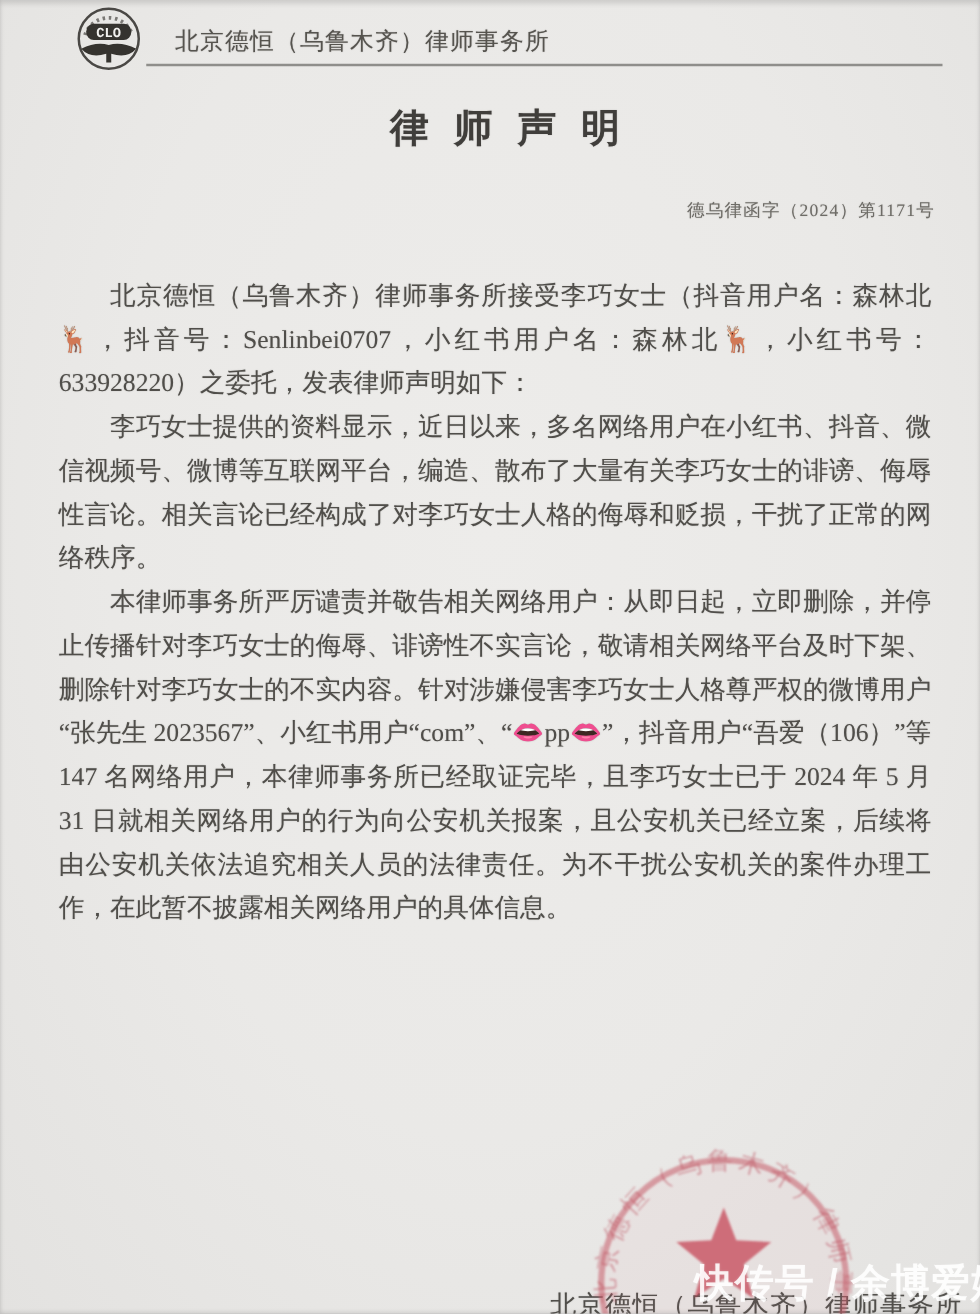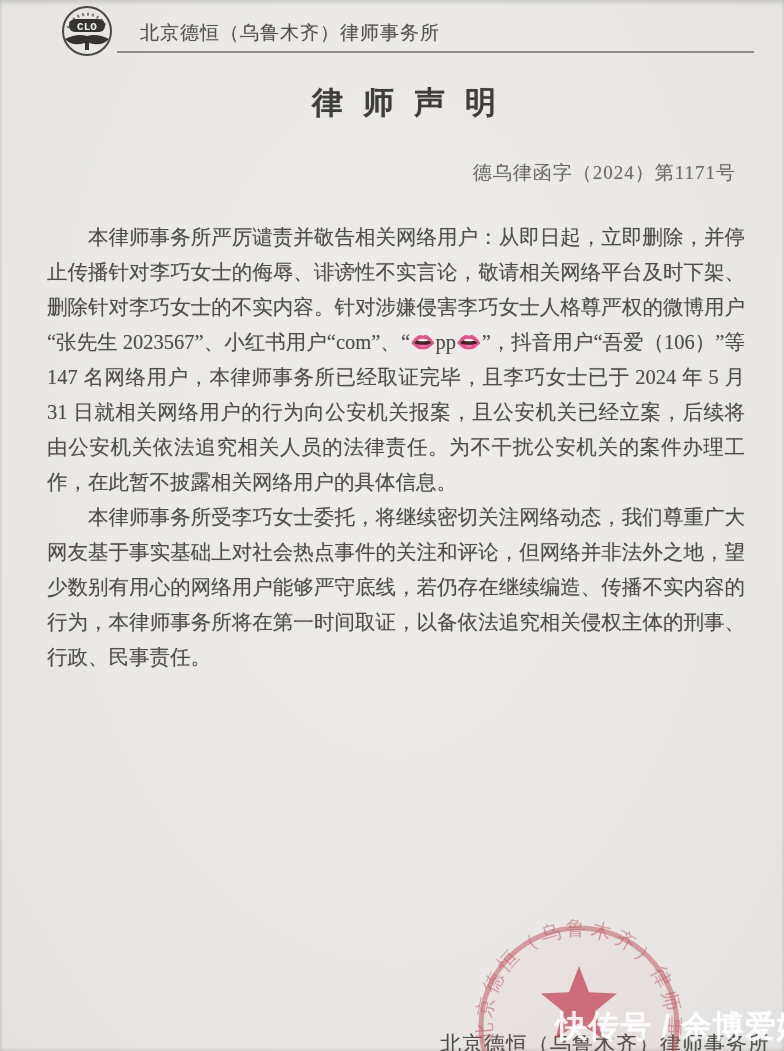--- a/index.html
+++ b/index.html
@@ -31,22 +31,22 @@
   
   .doc-title{
     position:absolute;left:12px;top:82px;width:100%;
     text-align:center;
     font-size:31px;font-weight:600;color:#403e3b;
     letter-spacing:20px;padding-left:20px;box-sizing:border-box;
     text-shadow:0 0 1px rgba(64,62,59,.35);
   }
   
   .ref-no{
-    position:absolute;right:48px;top:160px;
-    font-size:19px;color:#6e6c67;letter-spacing:1px;
+    position:absolute;right:36px;top:160px;
+    font-size:14px;color:#6e6c67;letter-spacing:1px;
     text-shadow:0 0 1px rgba(110,108,103,.4);
   }
   
   .doc-body{
     position:absolute;left:47px;top:220px;width:698px;
     font-size:20.5px;line-height:35px;
     text-align:justify;
     color:#504e4a;
     text-shadow:0 0 1px rgba(80,78,74,.38);
   }
@@ -84,22 +84,23 @@
 
   <div class="firm-name">北京德恒（乌鲁木齐）律师事务所</div>
 
   <div class="header-rule"></div>
 
   <div class="doc-title">律师声明</div>
 
   <div class="ref-no">德乌律函字（2024）第1171号</div>
 
   <div class="doc-body">
+    <p>北京德恒（乌鲁木齐）律师事务所接受李巧女士（抖音用户名：森林北🦌，抖音号：Senlinbei0707，小红书用户名：森林北🦌，小红书号：633928220）之委托，发表律师声明如下：</p>
+    <p>李巧女士提供的资料显示，近日以来，多名网络用户在小红书、抖音、微信视频号、微博等互联网平台，编造、散布了大量有关李巧女士的诽谤、侮辱性言论。相关言论已经构成了对李巧女士人格的侮辱和贬损，干扰了正常的网络秩序。</p>
     <p>本律师事务所严厉谴责并敬告相关网络用户：从即日起，立即删除，并停止传播针对李巧女士的侮辱、诽谤性不实言论，敬请相关网络平台及时下架、删除针对李巧女士的不实内容。针对涉嫌侵害李巧女士人格尊严权的微博用户“张先生 2023567”、小红书用户“com”、“👄pp👄”，抖音用户“吾爱（106）”等 147 名网络用户，本律师事务所已经取证完毕，且李巧女士已于 2024 年 5 月 31 日就相关网络用户的行为向公安机关报案，且公安机关已经立案，后续将由公安机关依法追究相关人员的法律责任。为不干扰公安机关的案件办理工作，在此暂不披露相关网络用户的具体信息。</p>
-    <p>本律师事务所受李巧女士委托，将继续密切关注网络动态，我们尊重广大网友基于事实基础上对社会热点事件的关注和评论，但网络并非法外之地，望少数别有用心的网络用户能够严守底线，若仍存在继续编造、传播不实内容的行为，本律师事务所将在第一时间取证，以备依法追究相关侵权主体的刑事、行政、民事责任。</p>
   </div>
 
   <div class="signature">北京德恒（乌鲁木齐）律师事务所</div>
 
   <svg class="seal" width="214" height="214" viewBox="0 0 214 214" aria-hidden="true">
     <defs>
       <path id="sealArc" d="M 22,130 A 88,88 0 1 1 192,130"></path>
       <filter id="sealBlur">
           <feGaussianBlur stdDeviation="0.7"></feGaussianBlur>
         </filter>

